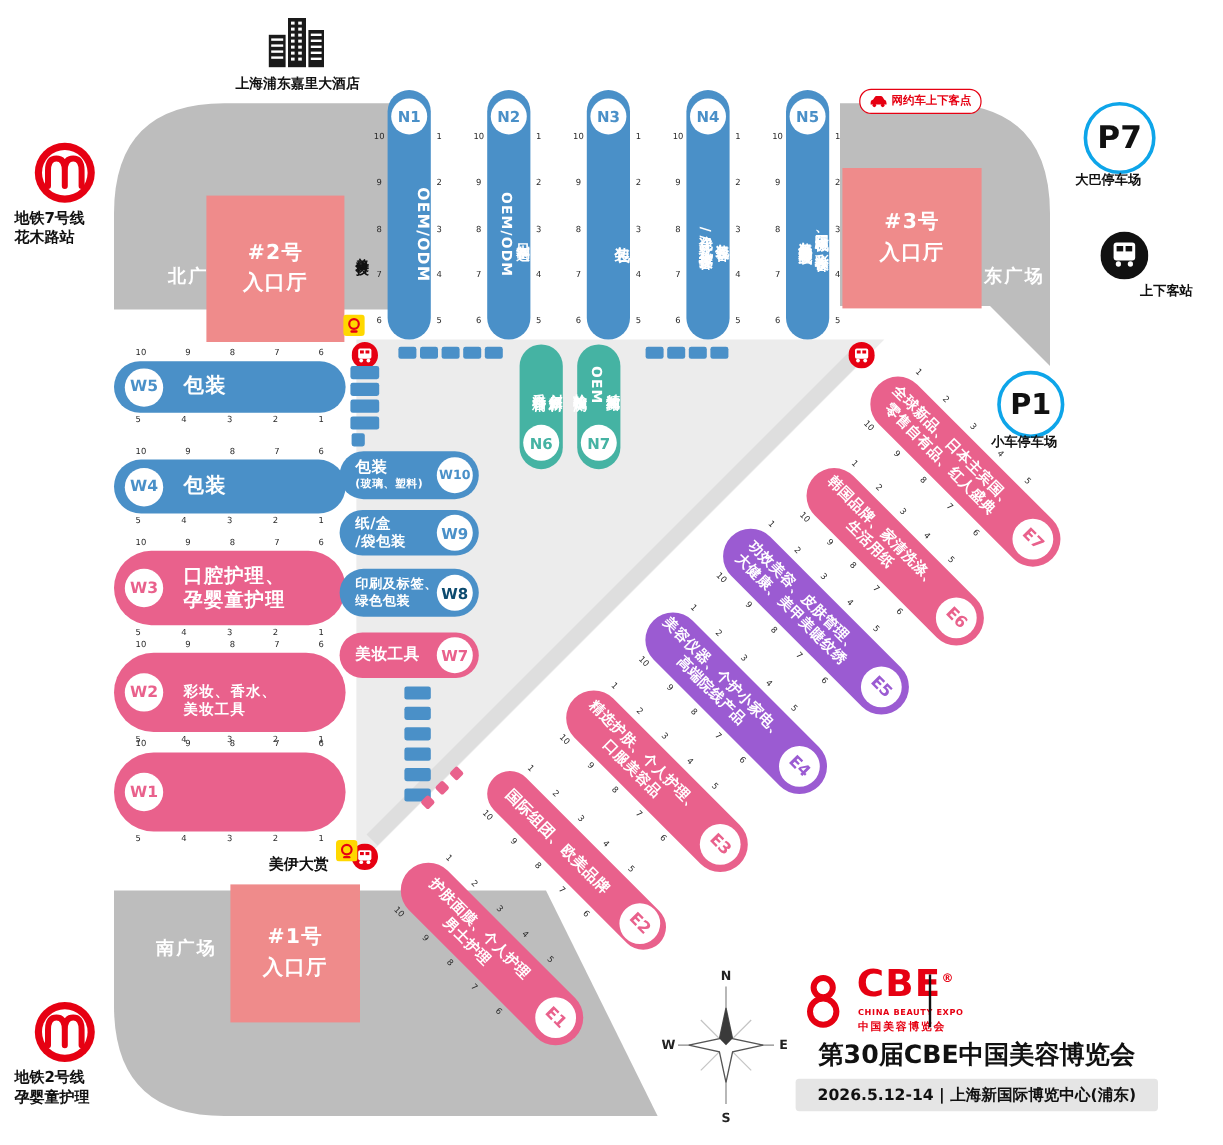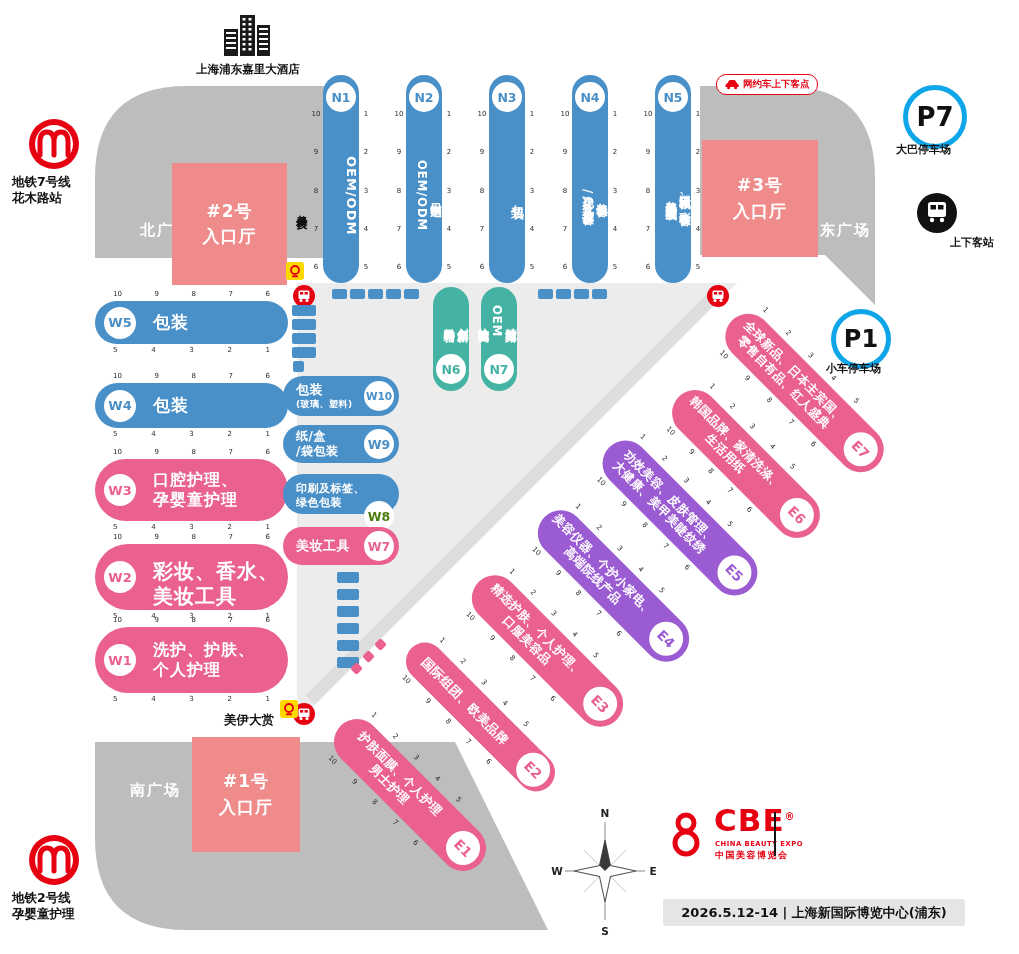--- a/index.html
+++ b/index.html
@@ -3,21 +3,21 @@
 <meta charset="utf-8">
 <title>展馆示意图</title>
 <style>
   html,body{margin:0;padding:0;background:#fff;}
   .map{position:relative;width:1019px;height:954px;background:#fff;overflow:hidden;
        font-family:"DejaVu Sans","Liberation Sans",sans-serif;padding-left:20px;}
   .abs{position:absolute;}
   .plaza-lbl{position:absolute;color:#fff;font-weight:bold;font-size:15px;letter-spacing:2px;}
   .entrance{position:absolute;background:#ef8b8b;display:flex;flex-direction:column;align-items:center;
             justify-content:center;color:#fff;font-weight:bold;font-size:17px;line-height:1.5;letter-spacing:1px;}
-  .pcircle{position:absolute;background:#fff;border:5px solid #0ea5e9;border-radius:50%;
+  .pcircle{position:absolute;background:#fff;border:3px solid #0ea5e9;border-radius:50%;
            display:flex;align-items:center;justify-content:center;font-weight:bold;color:#111;}
   .small-lbl{position:absolute;font-size:11px;font-weight:bold;color:#111;line-height:1.1;}
   .pill{position:absolute;border:1.5px solid #e60012;border-radius:10px;background:#fff;color:#e60012;
         font-size:9.5px;font-weight:bold;display:flex;align-items:center;gap:3px;padding:0 7px;height:19px;}
   .hwrap{position:absolute;}
   .hbar{position:absolute;}
   .htxt{position:absolute;display:flex;flex-direction:column;justify-content:center;align-items:center;
         color:#fff;font-weight:bold;line-height:1.25;letter-spacing:0.5px;text-align:center;}
   .vtxt{position:absolute;writing-mode:vertical-rl;text-orientation:mixed;color:#fff;font-weight:bold;
         text-align:center;letter-spacing:1px;line-height:1.2;}
@@ -414,45 +414,41 @@
           <span class="num">7</span>
           <span class="num">6</span>
         </div>
         <div class="numrow" style="bottom: 2px; left: 18px; right: 18px;">
           <span class="num">5</span>
           <span class="num">4</span>
           <span class="num">3</span>
           <span class="num">2</span>
           <span class="num">1</span>
         </div>
-        <div class="htxt" style="left: 58px; top: 12px; height: 80px; font-size: 20px; align-items: flex-start; text-align: left; letter-spacing: 1px;">
+        <div class="htxt" style="left: 58px; top: 12px; height: 80px; font-size: 12px; align-items: flex-start; text-align: left; letter-spacing: 1px;">
           <div>彩妆、香水、</div>
           <div>美妆工具</div>
         </div>
         <div class="badge" style="width: 32px; height: 32px; left: 9px; top: 29px; color: rgb(233, 97, 140); font-size: 13px;">W2</div>
       </div>
       <div class="hwrap" style="left: 95px; top: 615px; width: 193px; height: 90px;">
         <div class="hbar" style="left: 0px; top: 12px; width: 193px; height: 66px; background: rgb(233, 97, 140); border-radius: 33px;"></div>
         <div class="numrow" style="top: 2px; left: 18px; right: 18px;">
           <span class="num">10</span>
           <span class="num">9</span>
           <span class="num">8</span>
           <span class="num">7</span>
           <span class="num">6</span>
         </div>
         <div class="numrow" style="bottom: 2px; left: 18px; right: 18px;">
           <span class="num">5</span>
           <span class="num">4</span>
           <span class="num">3</span>
           <span class="num">2</span>
           <span class="num">1</span>
-        </div>
-        <div class="htxt" style="left: 58px; top: 12px; height: 66px; font-size: 16px; align-items: flex-start; text-align: left; letter-spacing: 1px;">
-          <div>洗护、护肤、</div>
-          <div>个人护理</div>
         </div>
         <div class="badge" style="width: 32px; height: 32px; left: 9px; top: 29px; color: rgb(233, 97, 140); font-size: 13px;">W1</div>
       </div>
       <div class="hwrap" style="left: 283px; top: 376px; width: 116px; height: 40px;">
         <div class="hbar" style="left: 0px; top: 0px; width: 116px; height: 40px; background: rgb(74, 144, 200); border-radius: 20px;"></div>
         <div class="htxt" style="left: 13px; top: 0px; height: 40px; font-size: 13px; align-items: flex-start; text-align: left;">
           <div>包装</div>
           <div style="font-size: 9px;">(玻璃、塑料)</div>
         </div>
         <div class="badge" style="width: 30px; height: 30px; right: 5px; top: 5px; color: rgb(74, 144, 200); font-size: 10.5px;">W10</div>
@@ -460,25 +456,25 @@
       <div class="hwrap" style="left: 283px; top: 425px; width: 116px; height: 38px;">
         <div class="hbar" style="left: 0px; top: 0px; width: 116px; height: 38px; background: rgb(74, 144, 200); border-radius: 19px;"></div>
         <div class="htxt" style="left: 13px; top: 0px; height: 38px; font-size: 12px; align-items: flex-start; text-align: left;">
           <div>纸/盒</div>
           <div>/袋包装</div>
         </div>
         <div class="badge" style="width: 30px; height: 30px; right: 5px; top: 4px; color: rgb(74, 144, 200); font-size: 12.5px;">W9</div>
       </div>
       <div class="hwrap" style="left: 283px; top: 474px; width: 116px; height: 40px;">
         <div class="hbar" style="left: 0px; top: 0px; width: 116px; height: 40px; background: rgb(74, 144, 200); border-radius: 20px;"></div>
-        <div class="htxt" style="left: 13px; top: 0px; height: 44px; font-size: 11px; align-items: flex-start; text-align: left;">
+        <div class="htxt" style="left: 13px; top: 0px; height: 44px; font-size: 11px; align-items: flex-start; text-align: left; font-family: Liberation Mono, monospace;">
           <div>印刷及标签、</div>
           <div>绿色包装</div>
         </div>
-        <div class="badge" style="width: 30px; height: 30px; right: 5px; top: 5px; color: #4d7c0f; font-size: 12.5px; margin-top: 22px;">W8</div>
+        <div class="badge" style="width: 30px; height: 30px; right: 5px; top: 5px; color: #0c4a6e; font-size: 12.5px;">W8</div>
       </div>
       <div class="hwrap" style="left: 283px; top: 527px; width: 116px; height: 38px;">
         <div class="hbar" style="left: 0px; top: 0px; width: 116px; height: 38px; background: rgb(233, 97, 140); border-radius: 19px;"></div>
         <div class="htxt" style="left: 13px; top: 0px; height: 38px; font-size: 13px; align-items: flex-start; text-align: left;">
           <div>美妆工具</div>
         </div>
         <div class="badge" style="width: 30px; height: 30px; right: 5px; top: 4px; color: rgb(233, 97, 140); font-size: 12.5px;">W7</div>
       </div>
       <div class="hwrap" style="left: 312.382px; top: 772.382px; width: 196px; height: 46px; transform: rotate(45deg);">
         <div class="hbar" style="left: 0px; top: 0px; width: 196px; height: 46px; background: rgb(233, 97, 140); border-radius: 23px;"></div>
@@ -653,14 +649,15 @@
       <circle cx="22" cy="13" r="8" fill="none" stroke="#e60012" stroke-width="5"></circle>
       <circle cx="22" cy="33" r="11" fill="none" stroke="#e60012" stroke-width="5"></circle>
     </svg>
   </div>
   <div class="abs" style="left:714px;top:802px;font-size:31px;font-weight:bold;color:#e60012;letter-spacing:1px">
     <span>CBE</span><span style="font-size:10px;vertical-align:super">®</span>
   </div>
   <div class="abs" style="left:715px;top:840px;font-size:6.8px;font-weight:bold;color:#e60012;letter-spacing:0.5px">CHINA BEAUTY EXPO</div>
   <div class="abs" style="left:715px;top:849px;font-size:9px;font-weight:bold;color:#e60012;letter-spacing:1.5px">中国美容博览会</div>
   <div class="abs" style="left:774px;top:812px;width:2px;height:44px;background:#111"></div>
+  <div class="abs" style="left:663px;top:865px;width:302px;text-align:center;font-size:21px;font-weight:bold;color:#111">第30届CBE中国美容博览会</div>
   <div class="abs" style="left:663px;top:899px;width:302px;height:27px;background:#e5e5e5;border-radius:3px;display:flex;align-items:center;justify-content:center;font-size:13px;font-weight:bold;color:#111">2026.5.12-14 | 上海新国际博览中心(浦东)</div>
 </div>
 
 </body></html>

